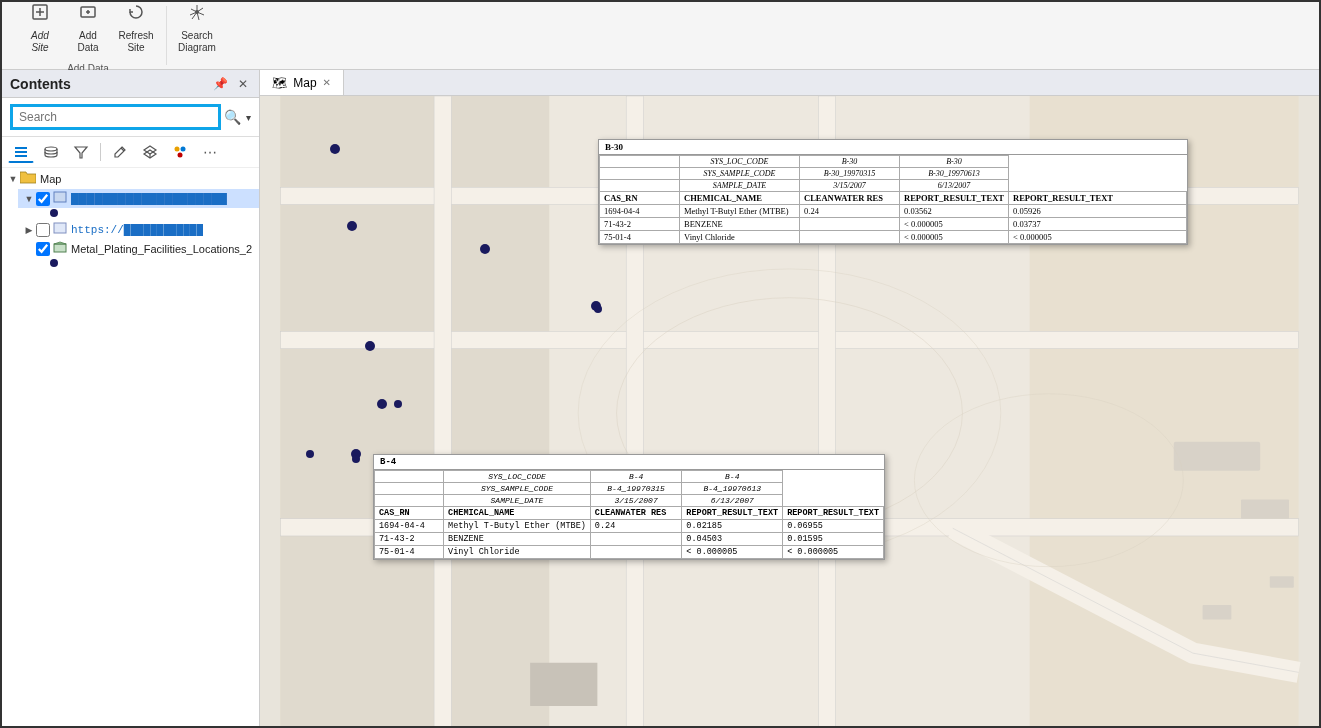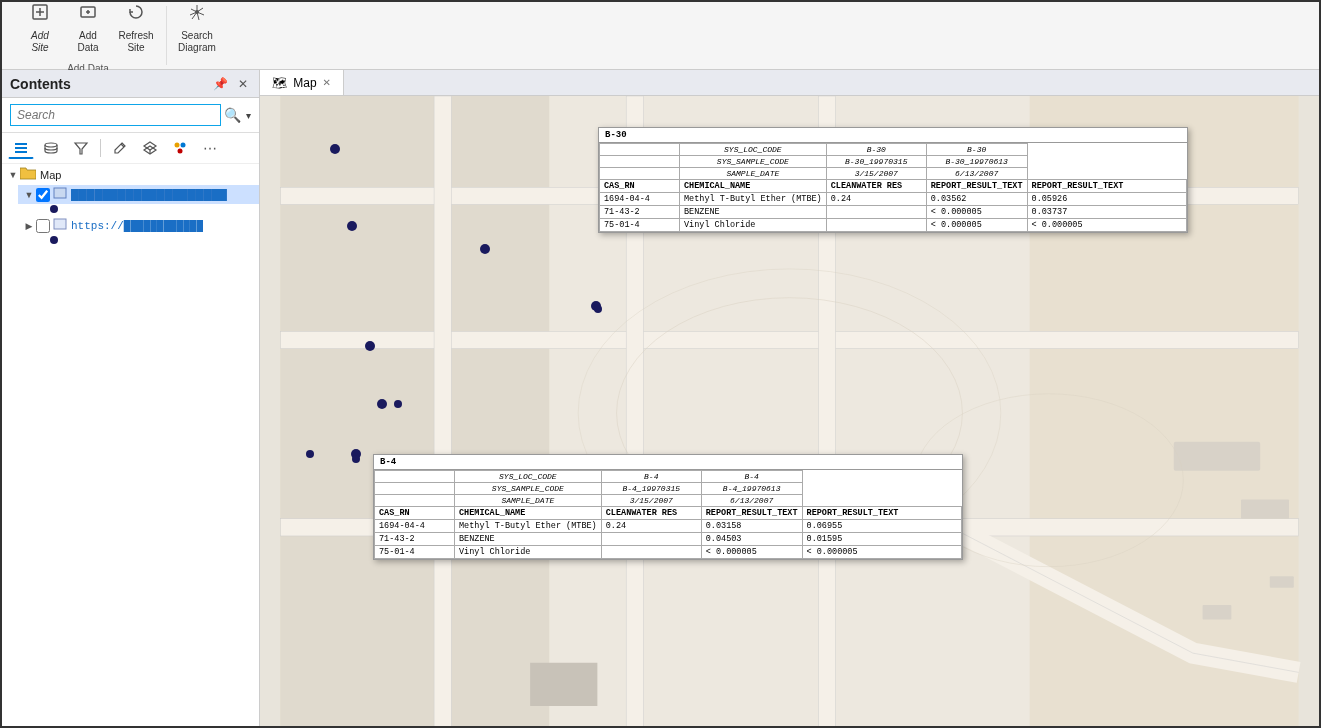--- a/index.html
+++ b/index.html
@@ -91,25 +91,24 @@
     }
     .search-bar {
       padding: 6px 8px;
       border-bottom: 1px solid #ddd;
       display: flex;
       align-items: center;
       gap: 4px;
     }
     .search-input {
       flex: 1;
-      border: 1px solid #0ea5e9;
+      border: 3px solid #0ea5e9;
       padding: 3px 6px;
       font-size: 12px;
       background: #fff;
-      font-style: italic;
     }
     .search-btn {
       background: none;
       border: none;
       cursor: pointer;
       font-size: 14px;
       color: #444;
     }
     .search-dropdown {
       background: none;
@@ -445,20 +444,31 @@
         <span class="layer-expand">▶</span>
         <input type="checkbox" class="layer-check" style="">
         <span class="layer-icon">
           <svg width="14" height="12" viewBox="0 0 14 12">
               <rect x="1" y="1" width="12" height="10" fill="#e0e8f8" stroke="#8090c0" stroke-width="1"></rect>
             </svg>
         </span>
         <span class="layer-name" style="color:#1a6ec5;font-family:Liberation Mono, monospace;">https://████████████</span>
       </div>
 
+      <div class="layer-item layer-indent">
+        <span class="layer-expand"></span>
+        <input type="checkbox" class="layer-check" checked="" style="">
+        <span class="layer-icon">
+          <svg width="14" height="12" viewBox="0 0 14 12">
+              <rect x="1" y="3" width="12" height="8" fill="#c8e0c8" stroke="#508050" stroke-width="1"></rect>
+              <polygon points="1,3 7,1 13,3" fill="#90c090" stroke="#508050" stroke-width="0.8"></polygon>
+            </svg>
+        </span>
+        <span class="layer-name">Metal_Plating_Facilities_Locations_2</span>
+      </div>
 
       <div style="margin-left: 48px; margin-bottom: 3px; margin-top: 1px;">
         <div style="width:8px;height:8px;border-radius:50%;background:#1a1a5e;"></div>
       </div>
 
     </div>
   </div>
 
   <div class="map-area">
 
@@ -511,21 +521,21 @@
       <div class="map-dot" style="left: 122px; top: 308px;"></div>
       <div class="map-dot map-dot-sm" style="left: 138px; top: 308px;"></div>
 
       <div class="map-dot" style="left: 336px; top: 210px;"></div>
 
       <div class="map-dot" style="left: 96px; top: 358px;"></div>
 
       <div class="map-dot" style="left: 225px; top: 153px;"></div>
       <div class="map-dot map-dot-sm" style="left: 50px; top: 358px;"></div>
 
-      <div class="data-popup" style="left: 338px; top: 31px; width: 590px;">
+      <div class="data-popup" style="left: 338px; top: 43px; width: 590px; font-family: Liberation Serif, serif;">
         <div class="data-popup-title">B-30</div>
         <table class="data-table">
           <tbody>
             <tr class="header-row">
               <td style="width:80px;"></td>
               <td style="width:120px;">SYS_LOC_CODE</td>
               <td style="width:100px;">B-30</td>
               <td style="width:100px;">B-30</td>
             </tr>
             <tr class="header-row">
@@ -568,21 +578,21 @@
               <td>&lt; 0.000005</td>
               <td>&lt; 0.000005</td>
             </tr>
           </tbody>
         </table>
 
       </div>
 
       <div class="map-dot map-dot-sm" style="left: 338px; top: 213px;"></div>
 
-      <div class="data-popup" style="left: 113px; top: 358px; width: 590px;">
+      <div class="data-popup" style="left: 113px; top: 358px; width: 512px;">
         <div class="data-popup-title">B-4</div>
         <table class="data-table">
           <tbody>
             <tr class="header-row">
               <td style="width:80px;"></td>
               <td style="width:120px;">SYS_LOC_CODE</td>
               <td style="width:100px;">B-4</td>
               <td style="width:100px;">B-4</td>
             </tr>
             <tr class="header-row">
@@ -601,21 +611,21 @@
               <td style="font-weight:bold;">CAS_RN</td>
               <td style="font-weight:bold;">CHEMICAL_NAME</td>
               <td style="font-weight:bold;">CLEANWATER RES</td>
               <td style="font-weight:bold;">REPORT_RESULT_TEXT</td>
               <td style="font-weight:bold;">REPORT_RESULT_TEXT</td>
             </tr>
             <tr>
               <td>1694-04-4</td>
               <td>Methyl T-Butyl Ether (MTBE)</td>
               <td>0.24</td>
-              <td>0.03158</td>
+              <td>0.02185</td>
               <td>0.06955</td>
             </tr>
             <tr>
               <td>71-43-2</td>
               <td>BENZENE</td>
               <td></td>
               <td>0.04503</td>
               <td>0.01595</td>
             </tr>
             <tr>

